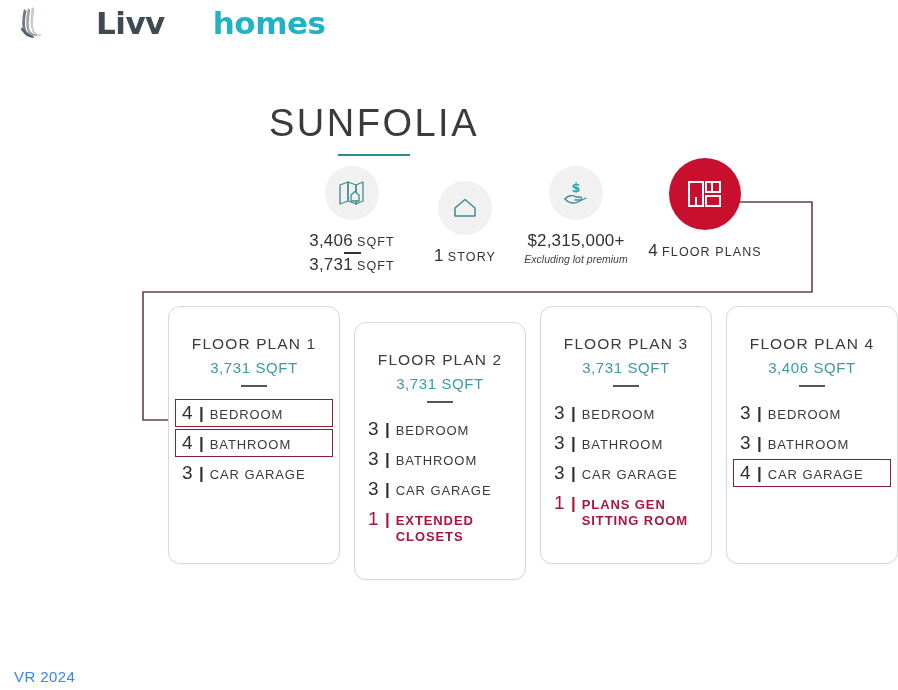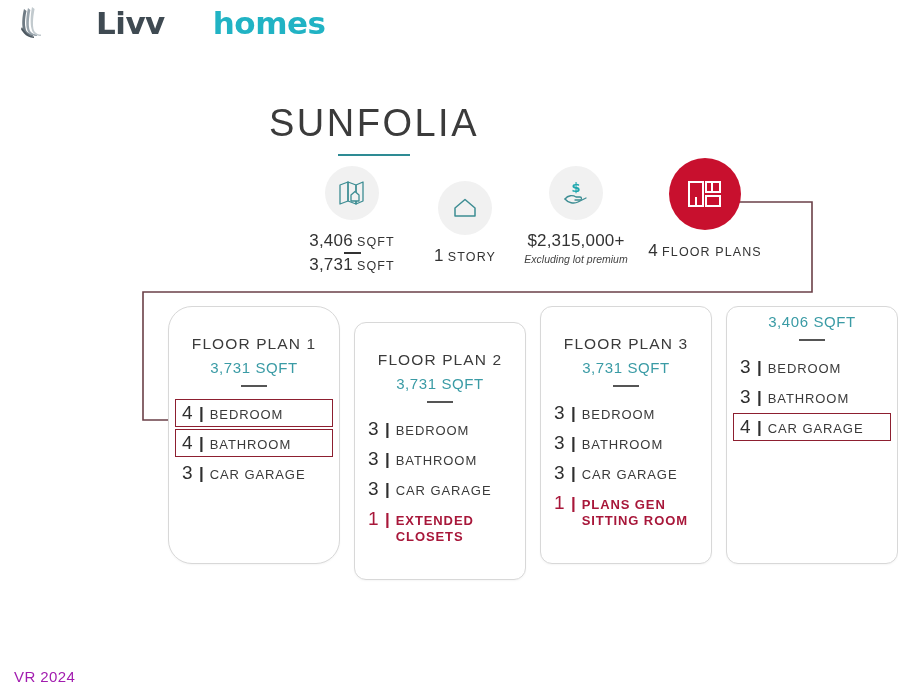--- a/index.html
+++ b/index.html
@@ -149,21 +149,21 @@
     position: absolute;
     top: 0;
     width: 172px;
     height: 258px;
     border: 1px solid #d8d8d8;
     border-radius: 12px;
     background: #ffffff;
     box-sizing: border-box;
     box-shadow: 0 1px 2px rgba(0,0,0,0.04);
   }
-  #card-1 { left: 0px; border-radius: 24px; }
+  #card-1 { left: 0px; }
   #card-2 { left: 186px; margin-top: 16px; }
   #card-3 { left: 372px; }
   #card-4 { left: 558px; }
 
   .card-title {
     margin-top: 28px;
     text-align: center;
     font-size: 15.5px;
     letter-spacing: 1.1px;
     color: #3b3b3b;
@@ -221,21 +221,21 @@
     color: #a8173a;
     font-weight: 700;
   }
 
   
   #footer {
     position: absolute;
     left: 14px;
     top: 668px;
     font-size: 15px;
-    color: #a21caf;
+    color: #3b82f6;
     letter-spacing: 0.4px;
   }
 </style>
 </head>
 <body>
 
 <div id="logo">
   <span class="logo-mark">
     <svg width="34" height="36" viewBox="0 0 34 36">
       <path d="M6 4 C6 4 3 16 5 24 C6 29 10 31 15 31 L15 29 C11 29 8 27 7.5 23 C6 16 8.5 6 8.5 6 Z" fill="#6f7b84"></path>
@@ -400,20 +400,21 @@
       </div>
       <div class="feature accent">
         <span class="qty">1</span>
         <span class="bar">|</span>
         <span class="fname">PLANS GEN SITTING ROOM</span>
       </div>
     </div>
   </div>
 
   <div class="plan-card" id="card-4">
+    <div class="card-title">FLOOR PLAN 4</div>
     <div class="card-sqft">3,406 SQFT</div>
     <div class="card-rule"></div>
     <div class="feature-list">
       <div class="feature">
         <span class="qty">3</span>
         <span class="bar">|</span>
         <span class="fname">BEDROOM</span>
       </div>
       <div class="feature">
         <span class="qty">3</span>

